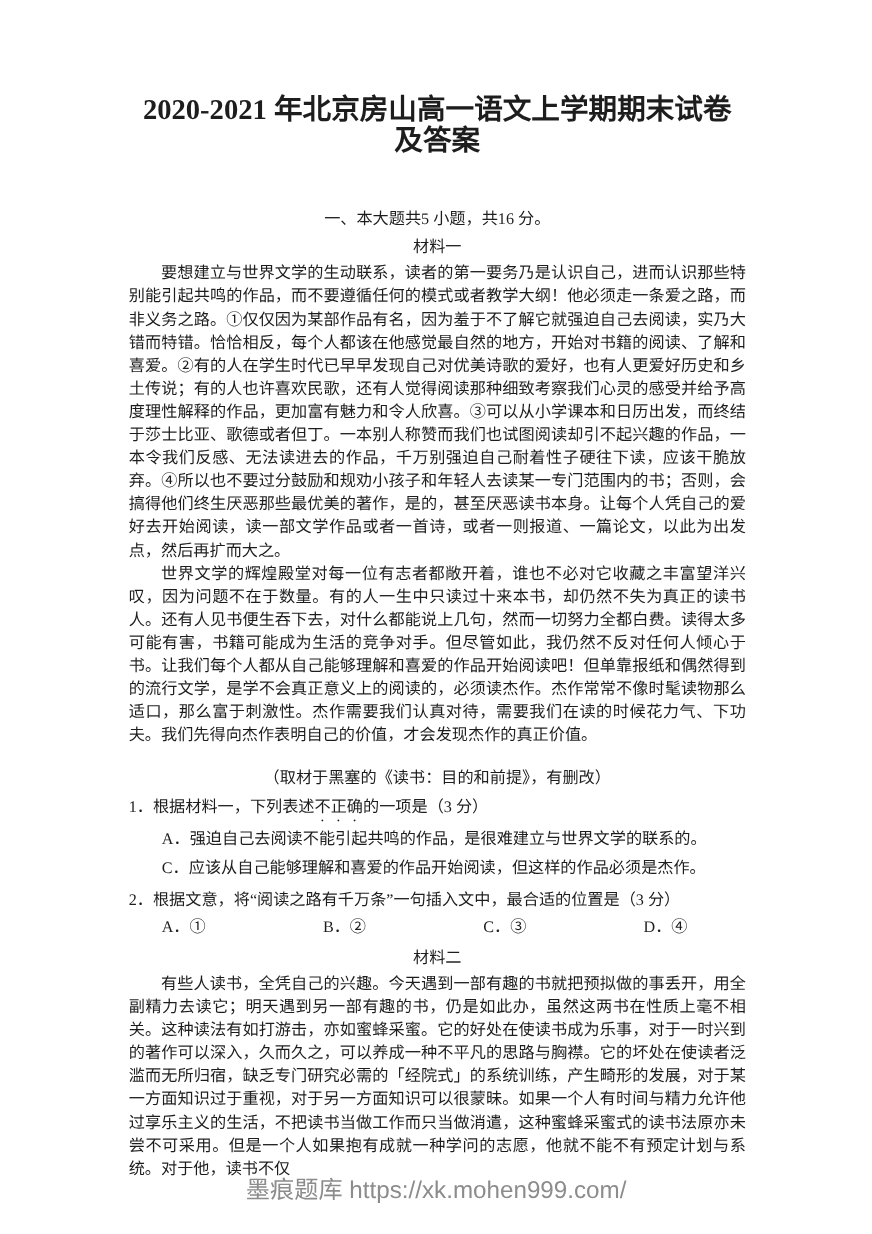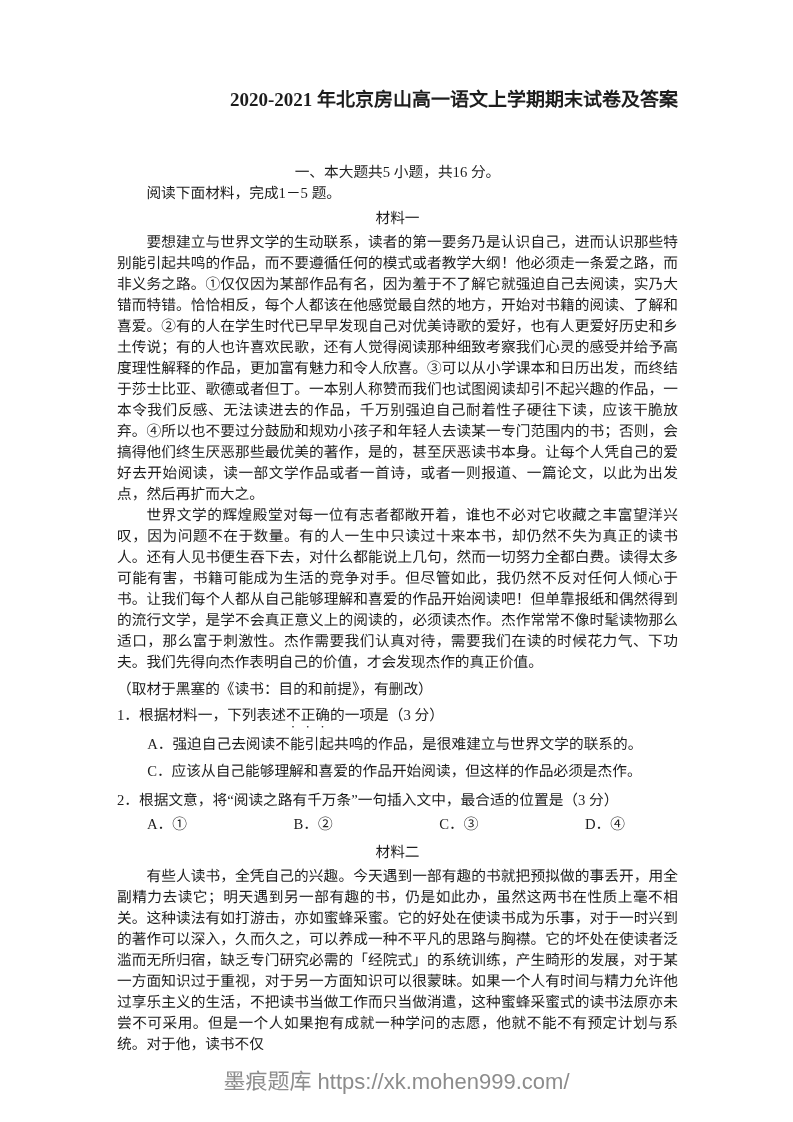--- a/index.html
+++ b/index.html
@@ -17,40 +17,40 @@
   }
   .doc {
     position: absolute;
     left: 117px; top: 86px;
     width: 561px;
     font-size: 14.7px;
     line-height: 21px;
     text-align: justify;
   }
   .title {
-    font-size: 19px;
+    font-size: 26px;
     line-height: 28px;
     font-weight: 700;
-    text-align: right;
+    text-align: center;
     margin-bottom: 48px;
   }
   .heading { text-align: center; }
   .indent { text-indent: 2em; }
   .mat-label {
     text-align: center;
     text-indent: 0;
     margin: 4px 0 3px 0;
   }
   p.para {
     text-indent: 2em;
     text-align: justify;
   }
   .attribution {
-    text-align: left;
-    margin-top: 6px;
+    text-align: center;
+    margin-top: 18px;
   }
   .q-stem { margin-top: 5px; text-align: left; }
   .opt {
     padding-left: 2.05em;
     line-height: 27px;
     text-align: left;
   }
   .opts-row {
     display: flex;
     justify-content: space-between;
@@ -77,21 +77,20 @@
 </style>
 </head>
 <body>
 
 <div class="page">
   <div class="doc">
 
     <div class="title">2020-2021 年北京房山高一语文上学期期末试卷及答案</div>
 
     <div class="heading">一、本大题共5 小题，共16 分。</div>
-    <div class="indent">阅读下面材料，完成1－5 题。</div>
 
     <div class="mat-label">材料一</div>
     <p class="para">要想建立与世界文学的生动联系，读者的第一要务乃是认识自己，进而认识那些特别能引起共鸣的作品，而不要遵循任何的模式或者教学大纲！他必须走一条爱之路，而非义务之路。①仅仅因为某部作品有名，因为羞于不了解它就强迫自己去阅读，实乃大错而特错。恰恰相反，每个人都该在他感觉最自然的地方，开始对书籍的阅读、了解和喜爱。②有的人在学生时代已早早发现自己对优美诗歌的爱好，也有人更爱好历史和乡土传说；有的人也许喜欢民歌，还有人觉得阅读那种细致考察我们心灵的感受并给予高度理性解释的作品，更加富有魅力和令人欣喜。③可以从小学课本和日历出发，而终结于莎士比亚、歌德或者但丁。一本别人称赞而我们也试图阅读却引不起兴趣的作品，一本令我们反感、无法读进去的作品，千万别强迫自己耐着性子硬往下读，应该干脆放弃。④所以也不要过分鼓励和规劝小孩子和年轻人去读某一专门范围内的书；否则，会搞得他们终生厌恶那些最优美的著作，是的，甚至厌恶读书本身。让每个人凭自己的爱好去开始阅读，读一部文学作品或者一首诗，或者一则报道、一篇论文，以此为出发点，然后再扩而大之。</p>
     <p class="para">世界文学的辉煌殿堂对每一位有志者都敞开着，谁也不必对它收藏之丰富望洋兴叹，因为问题不在于数量。有的人一生中只读过十来本书，却仍然不失为真正的读书人。还有人见书便生吞下去，对什么都能说上几句，然而一切努力全都白费。读得太多可能有害，书籍可能成为生活的竞争对手。但尽管如此，我仍然不反对任何人倾心于书。让我们每个人都从自己能够理解和喜爱的作品开始阅读吧！但单靠报纸和偶然得到的流行文学，是学不会真正意义上的阅读的，必须读杰作。杰作常常不像时髦读物那么适口，那么富于刺激性。杰作需要我们认真对待，需要我们在读的时候花力气、下功夫。我们先得向杰作表明自己的价值，才会发现杰作的真正价值。</p>
     <div class="attribution">（取材于黑塞的《读书：目的和前提》，有删改）</div>
 
     <div class="q-stem">
       <span>1．</span><span>根据材料一，下列表述</span><span class="emph">不正确</span><span>的一项是（3 分）</span>
     </div>
     <div class="opt">

